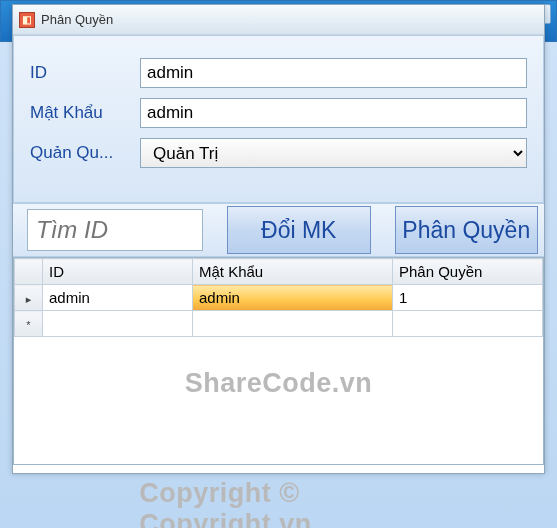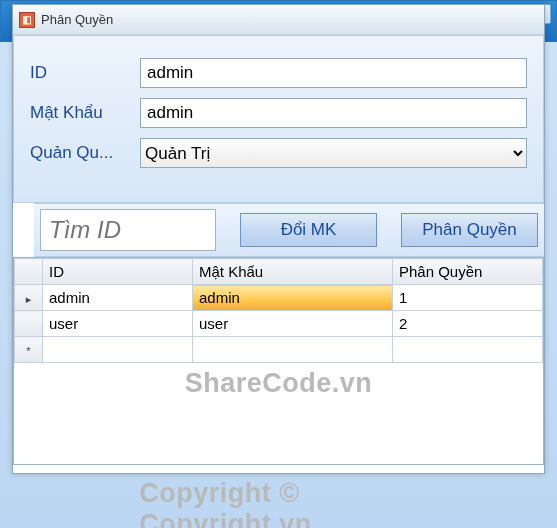--- a/index.html
+++ b/index.html
@@ -113,49 +113,48 @@
     padding:0 6px;
     font-size:17px;
     font-family:inherit;
   }
   .row select{
     flex:1;
     height:30px;
     border:1px solid #8fa9c0;
     background:linear-gradient(#fefefe,#ececec);
     font-size:17px;
-    padding:0 0;
+    padding:0 8px;
     font-family:inherit;
     appearance:auto;
   }
 
   
   .btn-row{
-    display:flex; gap:24px; padding:4px 0 4px 0;
+    display:flex; gap:24px; padding:4px 0 4px 8px;
     background:linear-gradient(#edf4fc,#d7e6f7);
     border-top:1px solid #b7cfe6;
     border-bottom:1px solid #b7cfe6;
     height:54px;
     align-items:center;
-    margin-left:21px;
   }
   .search-field{
     width:176px; height:42px; margin-left:6px;
     background:#fff; border:1px solid #9fb5c8;
     font-size:24px; font-style:italic; color:#c7c7c7;
     padding:0 8px;
     font-family:inherit;
   }
   .btn{
     flex:1;
-    height:34px;
+    height:48px;
     border:1px solid #6f92c6;
     background:linear-gradient(#e3ecf9 0%, #c6d9f2 50%, #b7cfed 100%);
     color:#1b4aa0;
-    font-size:17px;
+    font-size:23px;
     font-weight:500;
     cursor:pointer;
     font-family:inherit;
   }
   .btn:last-child{ margin-right:6px;}
 
   
   .grid{
     border:1px solid #9fb5c8;
     font-size:15px;
@@ -256,26 +255,20 @@
         </tr>
       </thead>
       <tbody>
         <tr>
           <td class="rowhdr"><span class="pencil">▸</span></td>
           <td>admin</td>
           <td class="selcell">admin</td>
           <td>1</td>
         </tr>
         <tr>
-          <td class="rowhdr"><span class="pencil"></span></td>
-          <td>user</td>
-          <td>user</td>
-          <td>2</td>
-        </tr>
-        <tr>
           <td class="rowhdr"><span class="star">*</span></td>
           <td></td>
           <td></td>
           <td></td>
         </tr>
       </tbody>
     </table>
   </div>
 </div>
 

